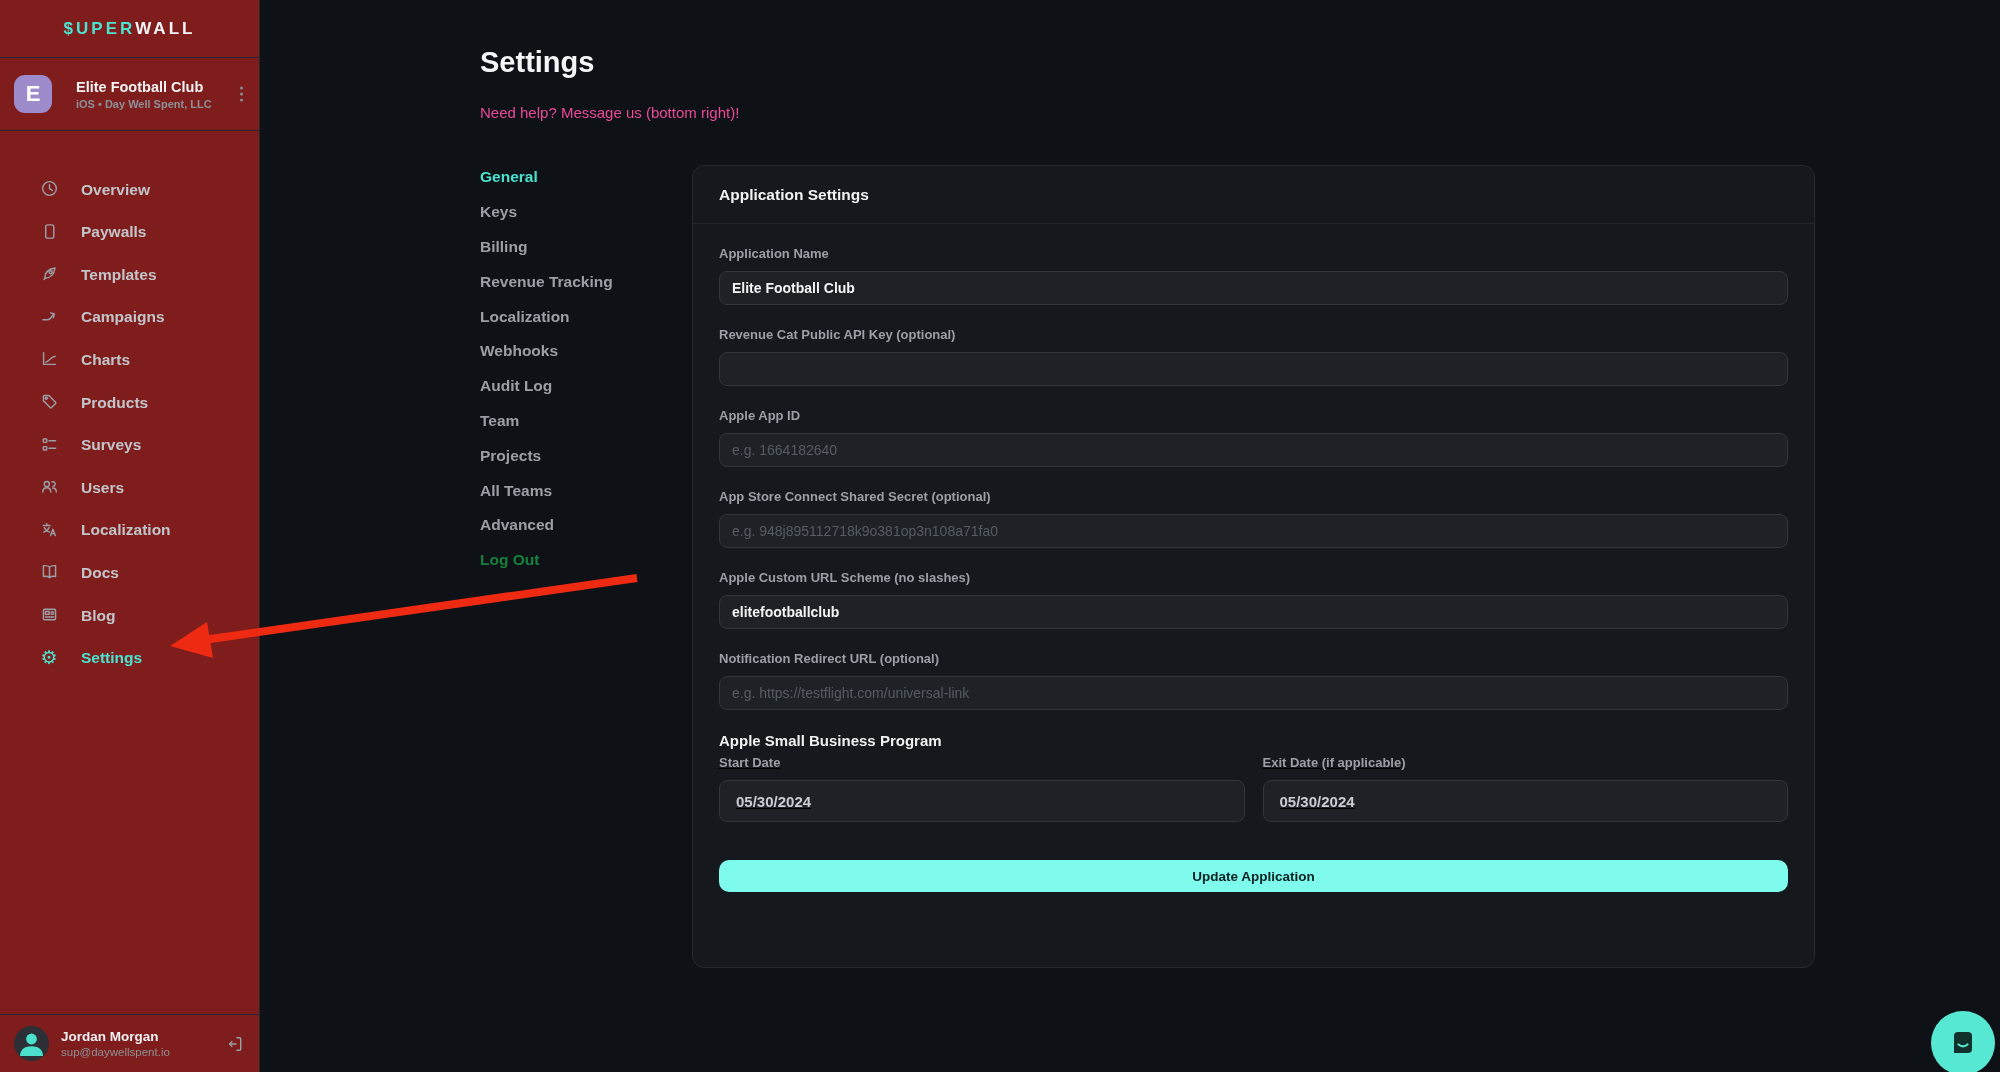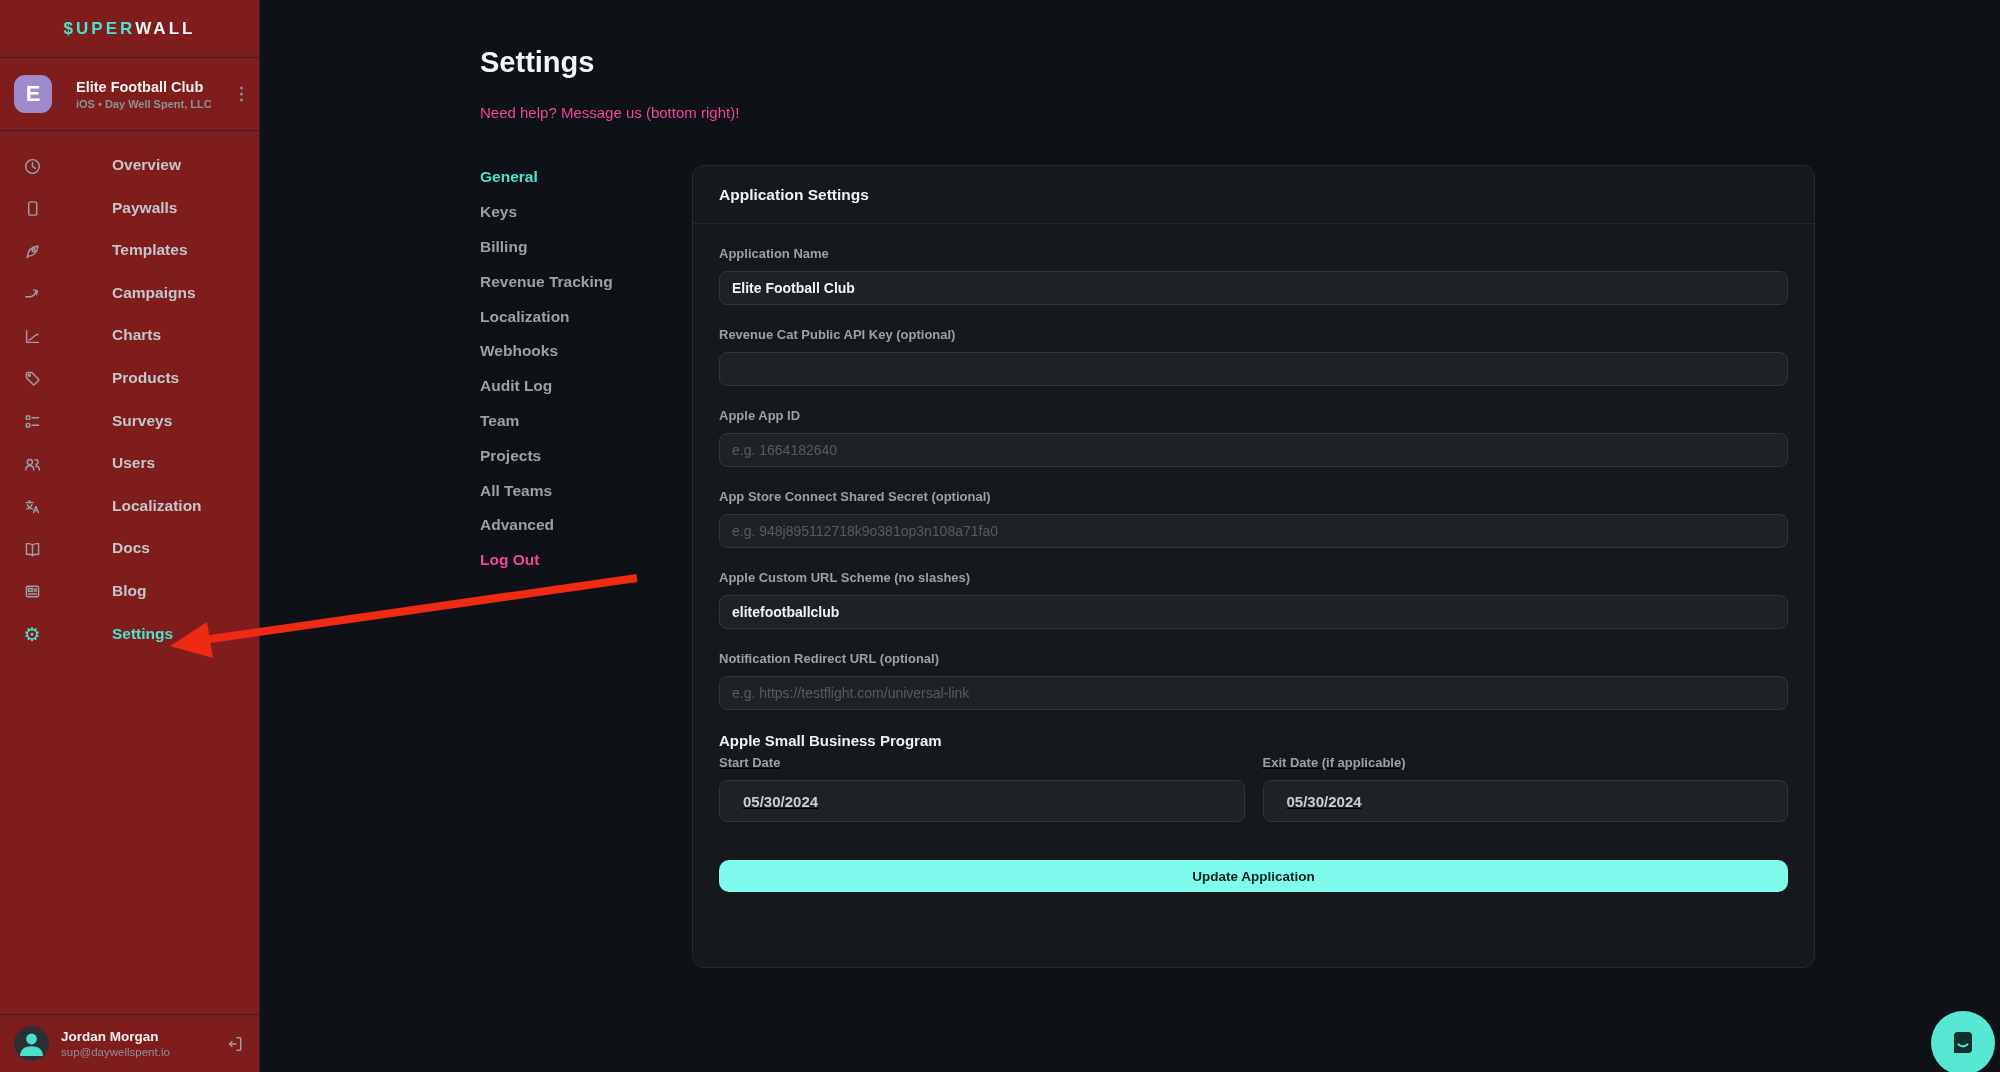--- a/index.html
+++ b/index.html
@@ -19,21 +19,21 @@
     padding:0 14px;position:relative;box-sizing:border-box;cursor:pointer;}
   .app-icon{width:38px;height:38px;border-radius:11px;background:#9e8bcb;color:#ffffff;
     font-weight:800;font-size:22px;display:flex;align-items:center;justify-content:center;flex:0 0 auto;}
   .app-texts{margin-left:24px;min-width:0;}
   .app-name{font-size:14.5px;font-weight:800;color:#f0f2f4;white-space:nowrap;}
   .app-sub{font-size:11px;color:#8b9197;font-weight:600;margin-top:3px;white-space:nowrap;}
   .dots{position:absolute;right:12px;top:50%;transform:translateY(-50%);display:flex;
     flex-direction:column;gap:3px;padding:4px;cursor:pointer;}
   .dots i{width:3px;height:3px;border-radius:50%;background:#878d94;display:block;}
   .nav{position:absolute;top:156px;left:0;right:0;}
-  .nav-item{height:42.6px;display:flex;align-items:flex-start;padding-left:22px;cursor:pointer;color:#9aa0a7;gap:48px;}
+  .nav-item{height:42.6px;display:flex;align-items:flex-end;padding-left:39px;cursor:pointer;color:#9aa0a7;}
   .nav-icon{width:20px;height:20px;margin-right:22px;display:flex;align-items:center;justify-content:center;}
   .nav-label{font-size:15.5px;font-weight:600;color:#c2c6cb;}
   .nav-item.active{color:#49e3d0;}
   .nav-item.active .nav-label{color:#49e3d0;}
   .gear-glyph{font-family:"DejaVu Sans",sans-serif;font-size:19px;line-height:1;color:#49e3d0;}
   .user-bar{position:absolute;bottom:0;left:0;right:0;height:58px;border-top:1px solid #26282e;
     display:flex;align-items:center;padding:0 14px;box-sizing:border-box;}
   .avatar{width:35px;height:35px;border-radius:50%;background:#2c2f35;flex:0 0 auto;overflow:hidden;}
   .user-texts{margin-left:12px;}
   .user-name{font-size:13.5px;font-weight:800;color:#eef0f2;}
@@ -41,40 +41,40 @@
   .logout-btn{position:absolute;right:14px;top:50%;transform:translateY(-50%);cursor:pointer;
     display:flex;align-items:center;justify-content:center;}
   
   .main{position:absolute;left:260px;top:0;right:0;bottom:0;background:#0e1115;}
   .page-title{position:absolute;left:220px;top:46px;margin:0;font-size:29px;font-weight:800;color:#f4f6f7;}
   .page-subtitle{position:absolute;left:220px;top:104px;margin:0;font-size:15px;color:#ec4899;}
   .settings-nav{position:absolute;left:220px;top:160px;width:200px;}
   .sn-item{height:34.8px;display:flex;align-items:center;font-size:15.5px;font-weight:600;
     color:#9aa0a6;cursor:pointer;white-space:nowrap;}
   .sn-item.active{color:#49e3d0;}
-  .sn-item.danger{color:#ec4899;text-align:right;}
+  .sn-item.danger{color:#15803d;text-align:right;}
   
   .card{position:absolute;left:432px;top:165px;width:1123px;height:803px;background:#15181d;
     border:1px solid #26292f;border-radius:12px;box-sizing:border-box;}
   .card-header{height:57px;display:flex;align-items:center;padding:0 26px;
     border-bottom:1px solid #23262b;font-size:15.5px;font-weight:800;color:#f0f2f4;}
   .card-body{padding:22px 26px 0;}
   .field-label{display:block;font-size:13px;font-weight:600;color:#9aa0a6;line-height:16px;margin:0 0 9px;}
   .text-input{display:block;width:100%;height:34px;box-sizing:border-box;background:#1e2227;
     border:1px solid #31363c;border-radius:8px;color:#f2f4f6;font-size:14px;font-weight:600;
     padding:0 12px;font-family:"Liberation Sans",sans-serif;outline:none;}
   .text-input::placeholder{color:#565c63;font-weight:400;}
   .field{margin-bottom:22px;}
   .sb-title{font-size:15px;font-weight:800;color:#eef0f2;line-height:18px;margin:17px 0 5px;}
   .sb-desc{font-size:15px;color:#9aa0a6;line-height:18px;margin:0 0 15px;}
   .date-row{display:flex;gap:18px;}
   .date-col{flex:1;text-decoration:underline;}
   .date-input{display:block;width:100%;height:42px;box-sizing:border-box;background:#1e2227;
     border:1px solid #31363c;border-radius:8px;color:#c9ced4;font-size:15px;font-weight:600;
-    padding:0 23px;font-family:"Liberation Sans",sans-serif;outline:none;}
+    padding:0 16px;font-family:"Liberation Sans",sans-serif;outline:none;}
   .submit-btn{display:block;width:100%;height:32px;margin-top:38px;background:#7efbec;border:none;
     border-radius:10px;font-size:13.5px;font-weight:800;color:#0a2123;cursor:pointer;
     font-family:"Liberation Sans",sans-serif;}
   
   .arrow-overlay{position:absolute;left:0;top:0;width:2000px;height:1072px;pointer-events:none;z-index:50;}
   .chat-bubble{position:absolute;left:1931px;top:1011px;width:64px;height:64px;border-radius:50%;
     background:#57e8d4;z-index:60;cursor:pointer;display:flex;align-items:center;justify-content:center;}
 </style>
 </head>
 <body>

